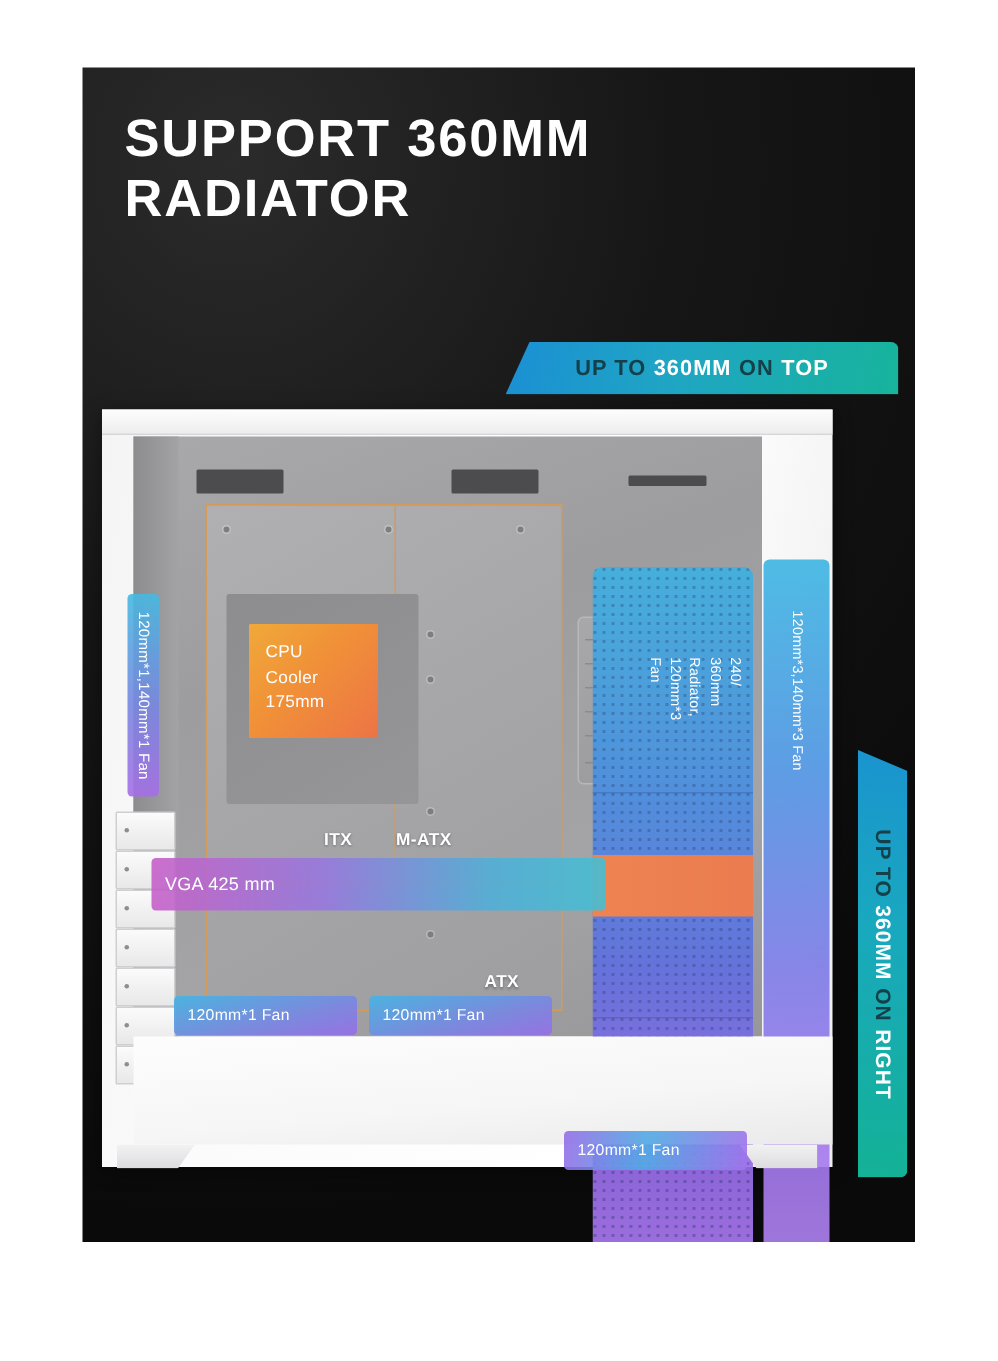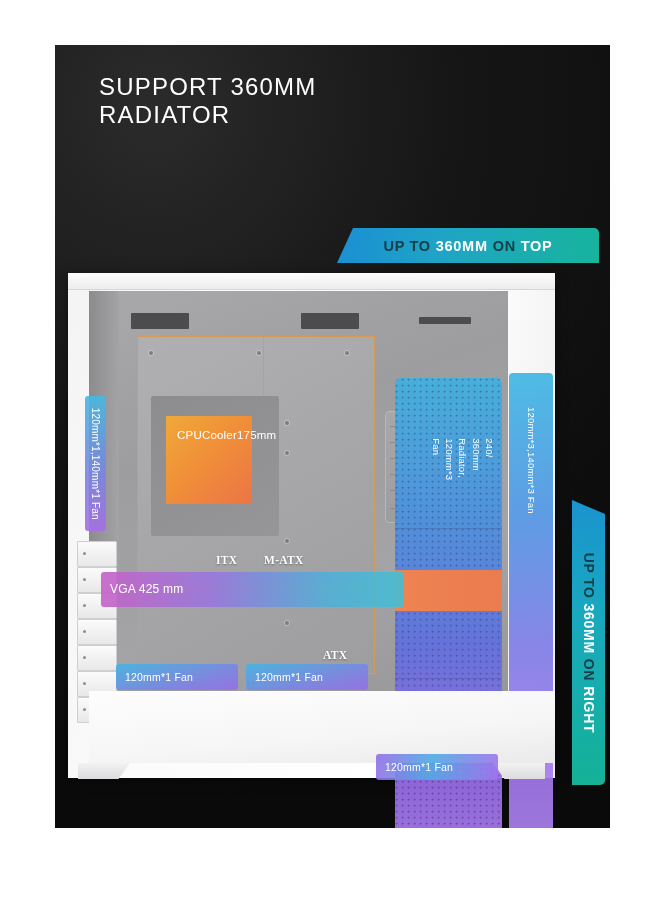--- a/index.html
+++ b/index.html
@@ -22,26 +22,26 @@
     width: 555px;
     height: 783px;
     background:
       radial-gradient(ellipse 120% 90% at 18% 8%, #2b2b2b 0%, #161616 45%, #0a0a0a 100%);
     overflow: hidden;
   }
 
   
   .headline {
     position: absolute;
-    left: 44px;
+    left: 28px;
     top: 28px;
     width: 470px;
     color: #ffffff;
-    font-size: 24px;
-    font-weight: normal;
+    font-size: 35px;
+    font-weight: bold;
     line-height: 1.15;
     letter-spacing: 1.2px;
   }
   .headline .l2 { display: block; }
 
   .subtext {
     position: absolute;
     left: 46px;
     top: 115px;
     width: 440px;
@@ -350,24 +350,25 @@
   .lbl-left-fan span {
     transform: rotate(90deg);
     white-space: nowrap;
     font-size: 10px;
   }
 
   .lbl-cpu {
     left: 98px;
     top: 143px;
     width: 86px;
-    height: 88px;
+    height: 76px;
     background: linear-gradient(135deg, #f0a93a 0%, #f09038 45%, #ec7446 100%);
     align-items: flex-start;
     padding: 11px 0 0 11px;
+    flex-direction: column;
     font-size: 11.5px;
     line-height: 1.45;
     border-radius: 1px;
   }
 
   .lbl-mesh-rad {
     left: 385px;
     top: 112px;
     width: 21px;
     height: 148px;
@@ -432,21 +433,20 @@
   }
 
   
   .annot {
     position: absolute;
     color: #ffffff;
     font-size: 11.5px;
     font-weight: bold;
     text-shadow: 0 1px 2px rgba(0,0,0,0.35);
     letter-spacing: 0.3px;
-    font-family: Liberation Serif, serif;
   }
   .annot-itx  { left: 148px; top: 281px; }
   .annot-matx { left: 196px; top: 281px; }
   .annot-atx  { left: 255px; top: 376px; }
 
   
   .disclaimer {
     position: absolute;
     left: 0;
     bottom: 12px;

